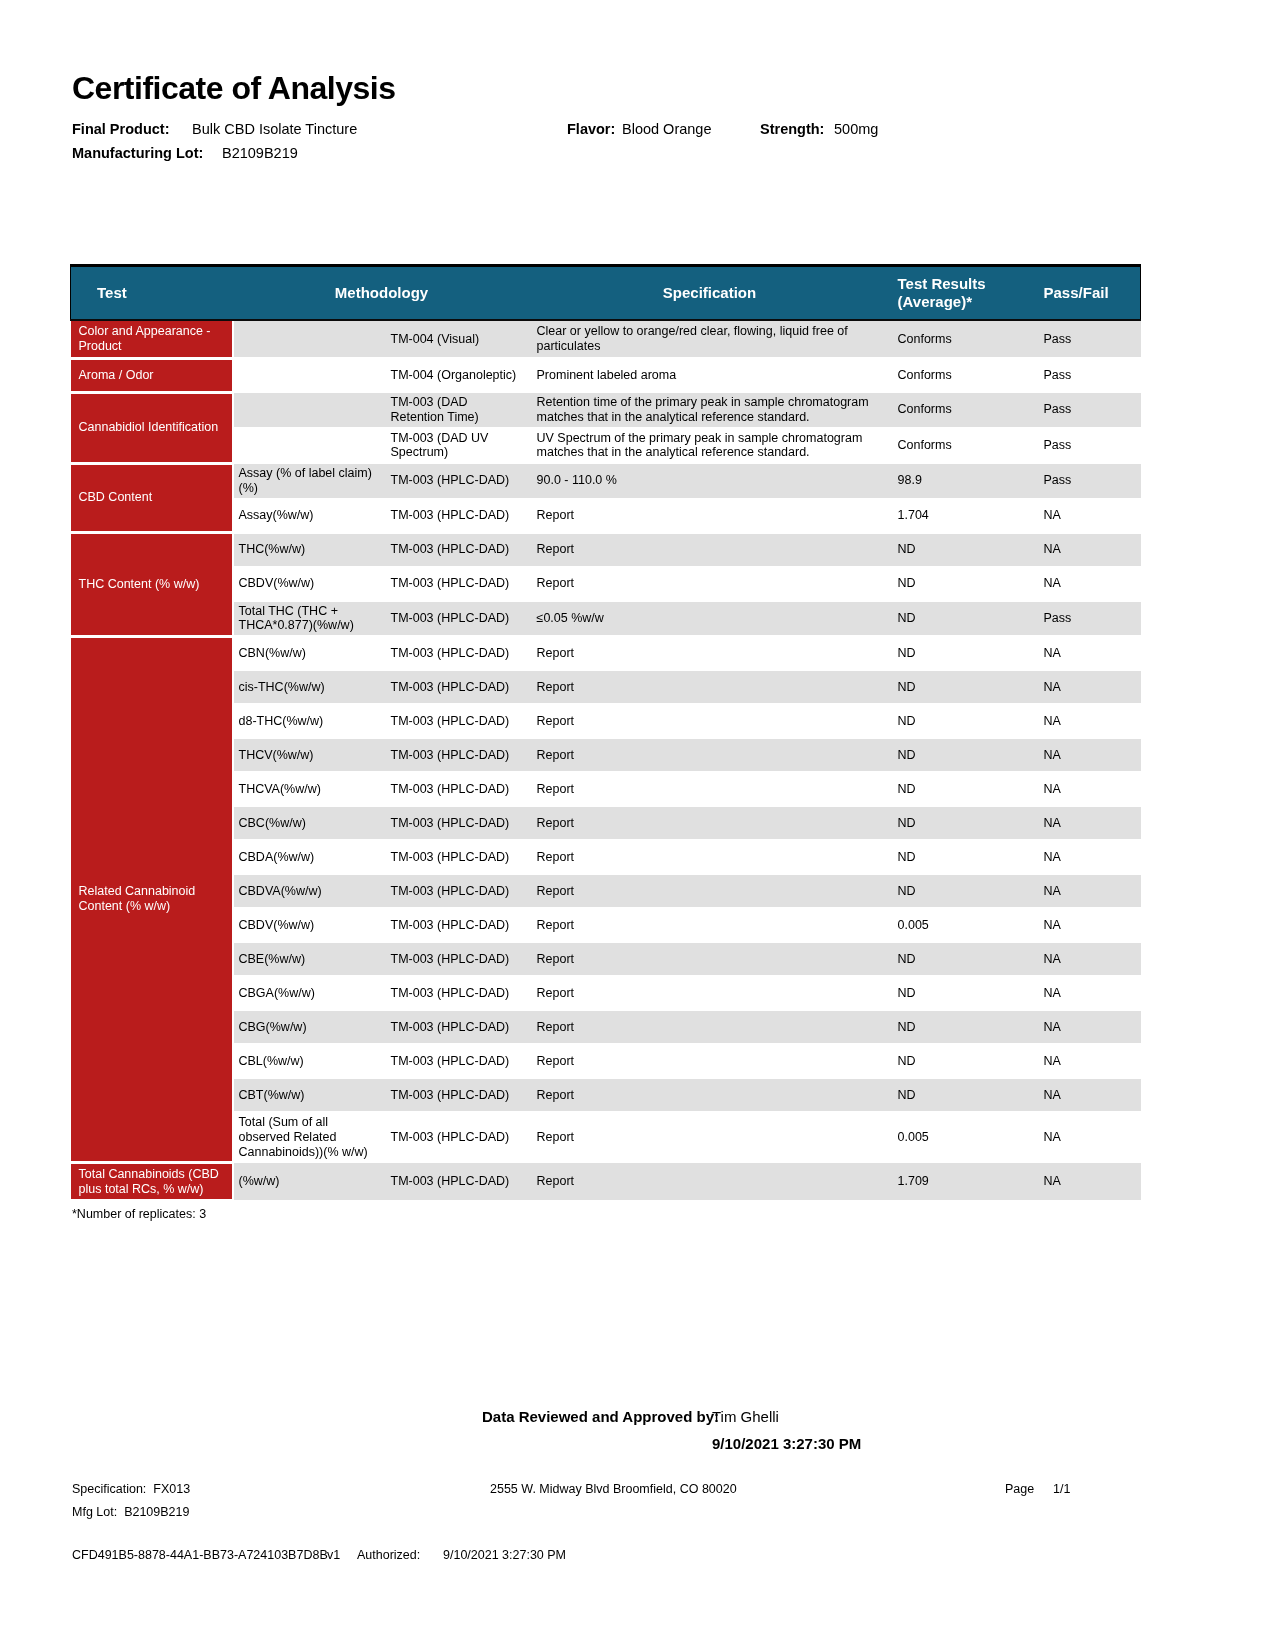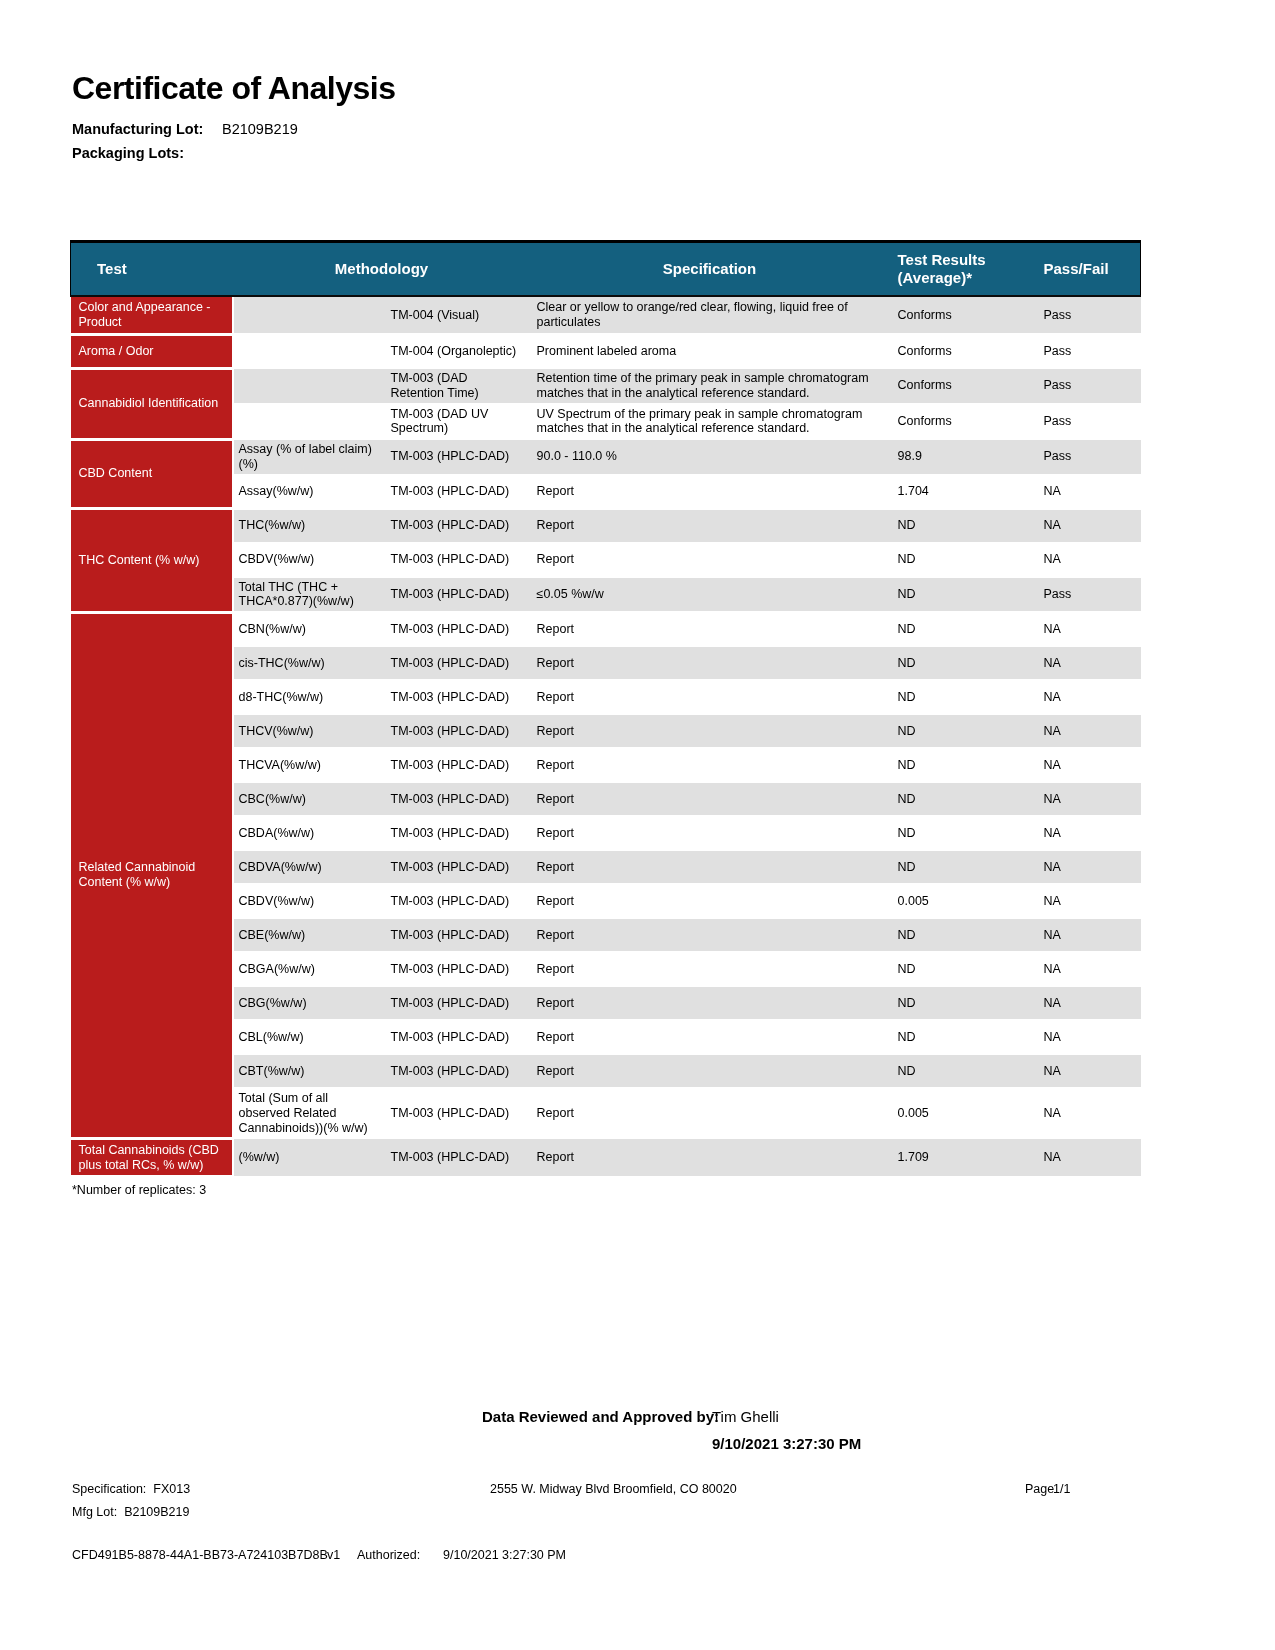--- a/index.html
+++ b/index.html
@@ -14,21 +14,21 @@
   .title{
     position:absolute;top:70px;left:72px;
     font-size:32px;font-weight:bold;letter-spacing:-0.5px;
   }
   .info{position:absolute;top:121px;left:72px;width:1130px;font-size:14.5px;}
   .info-line{position:relative;height:23.7px;}
   .info-label{font-weight:bold;position:absolute;top:0;}
   .info-value{position:absolute;top:0;}
 
   .table-wrap{position:absolute;top:240px;left:70px;width:1070px;}
-  table.coa{border-collapse:collapse;width:1070px;table-layout:fixed;}
+  table.coa{border-collapse:collapse;width:1070px;table-layout:fixed;margin-top:24px;}
   table.coa col.c1{width:162px;} table.coa col.c2{width:153px;}
   table.coa col.c3{width:145px;} table.coa col.c4{width:358px;}
   table.coa col.c5{width:142px;} table.coa col.c6{width:110px;}
 
   thead th{
     background:#14607F;color:#fff;font-size:15px;font-weight:bold;
     vertical-align:middle;height:46px;padding:3px 8px;
     border-top:3px solid #000;border-bottom:2px solid #0b0b0b;line-height:1.2;
   }
   th.h-test{text-align:left;padding-left:26px;border-left:1px solid #000;}
@@ -57,44 +57,49 @@
   .footnote{font-size:12.5px;margin-top:5px;padding-left:2px;}
 
   .approval{position:absolute;top:1408px;left:72px;width:1130px;height:60px;font-size:15px;}
   .approval-label{position:absolute;left:410px;top:0;font-weight:bold;}
   .approval-name{position:absolute;left:640px;top:0;}
   .approval-date{position:absolute;left:640px;top:27px;font-weight:bold;}
 
   .footer{position:absolute;top:1482px;left:72px;width:1131px;height:50px;font-size:12.5px;}
   .footer-spec{position:absolute;left:0;top:0;}
   .footer-address{position:absolute;left:418px;top:0;}
-  .footer-page-label{position:absolute;left:933px;top:0;margin-left:20px;}
+  .footer-page-label{position:absolute;left:933px;top:0;}
   .footer-page-num{position:absolute;left:981px;top:0;}
   .footer-mfg{position:absolute;left:0;top:23px;}
 
   .docline{position:absolute;top:1548px;left:72px;width:1131px;font-size:12.5px;}
   .doc-id{position:absolute;left:0;top:0;text-align:center;}
   .doc-version{position:absolute;left:255px;top:0;}
   .doc-auth-label{position:absolute;left:285px;top:0;}
   .doc-auth-date{position:absolute;left:371px;top:0;}
 </style>
 </head>
 <body>
 
 <div class="page">
 
   <div class="title">Certificate of Analysis</div>
 
   <div class="info">
     <div class="info-line">
+      <span class="info-label" style="left:0;">Final Product:</span>
+      <span class="info-value" style="left:120px;">Bulk CBD Isolate Tincture</span>
+      <span class="info-label" style="left:495px;">Flavor:</span>
+      <span class="info-value" style="left:550px;">Blood Orange</span>
+      <span class="info-label" style="left:688px;">Strength:</span>
+      <span class="info-value" style="left:762px;">500mg</span>
+    </div>
+    <div class="info-line">
       <span class="info-label" style="left:0;">Manufacturing Lot:</span>
       <span class="info-value" style="left:150px;">B2109B219</span>
-    </div>
-    <div class="info-line">
-      <span class="info-label" style="left:0;">Packaging Lots:</span>
     </div>
   </div>
 
   <div class="table-wrap">
     <table class="coa">
       <colgroup>
         <col class="c1">
           <col class="c2">
           <col class="c3">
           <col class="c4">

